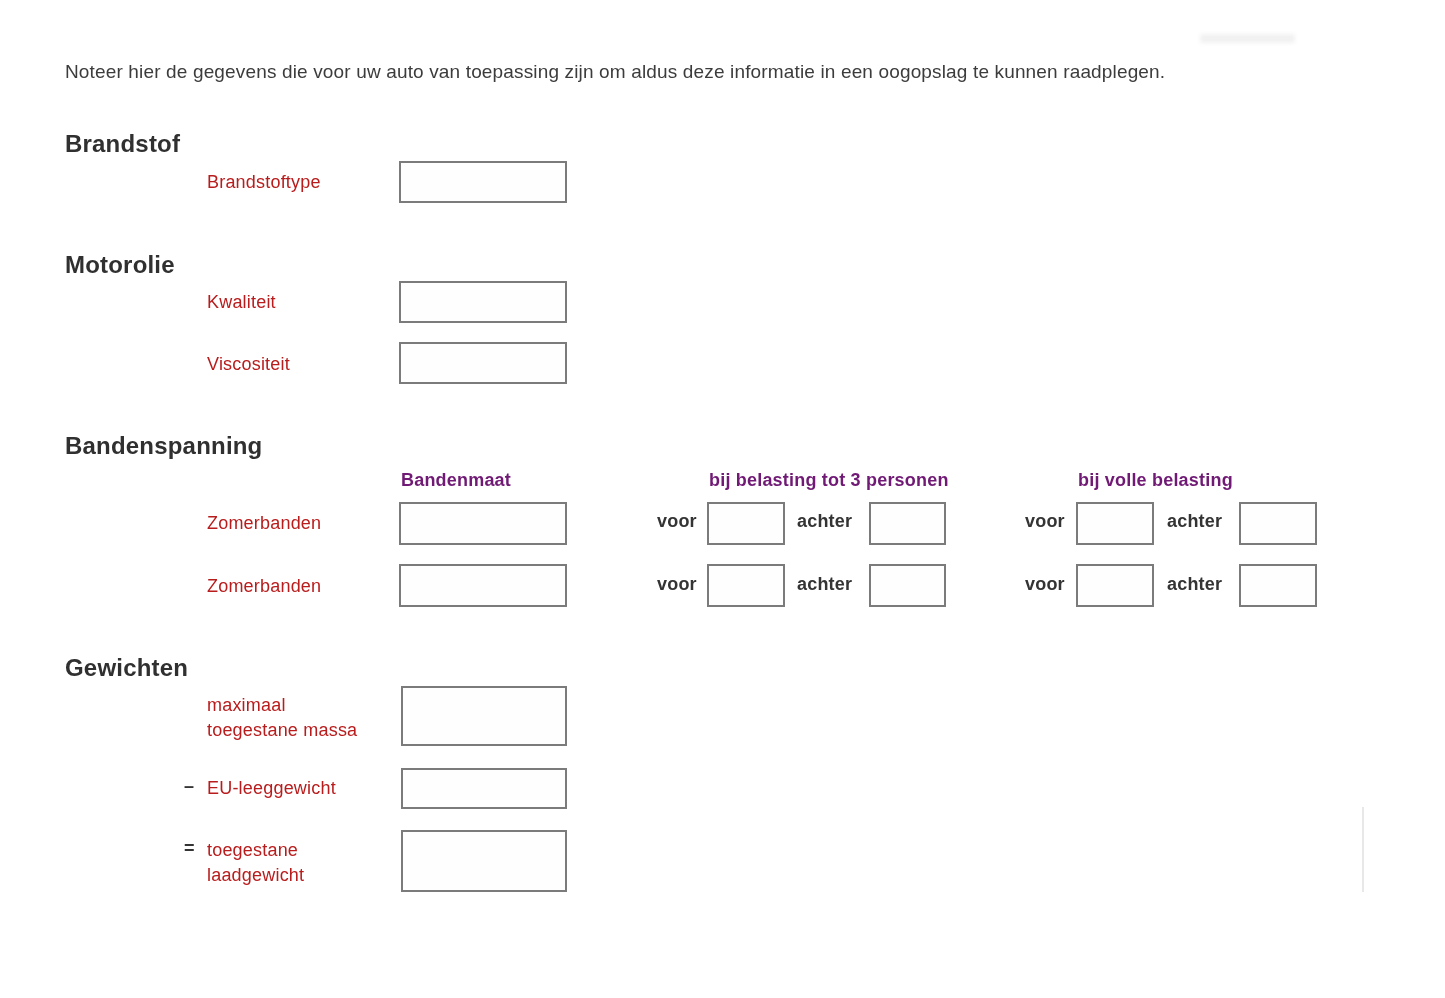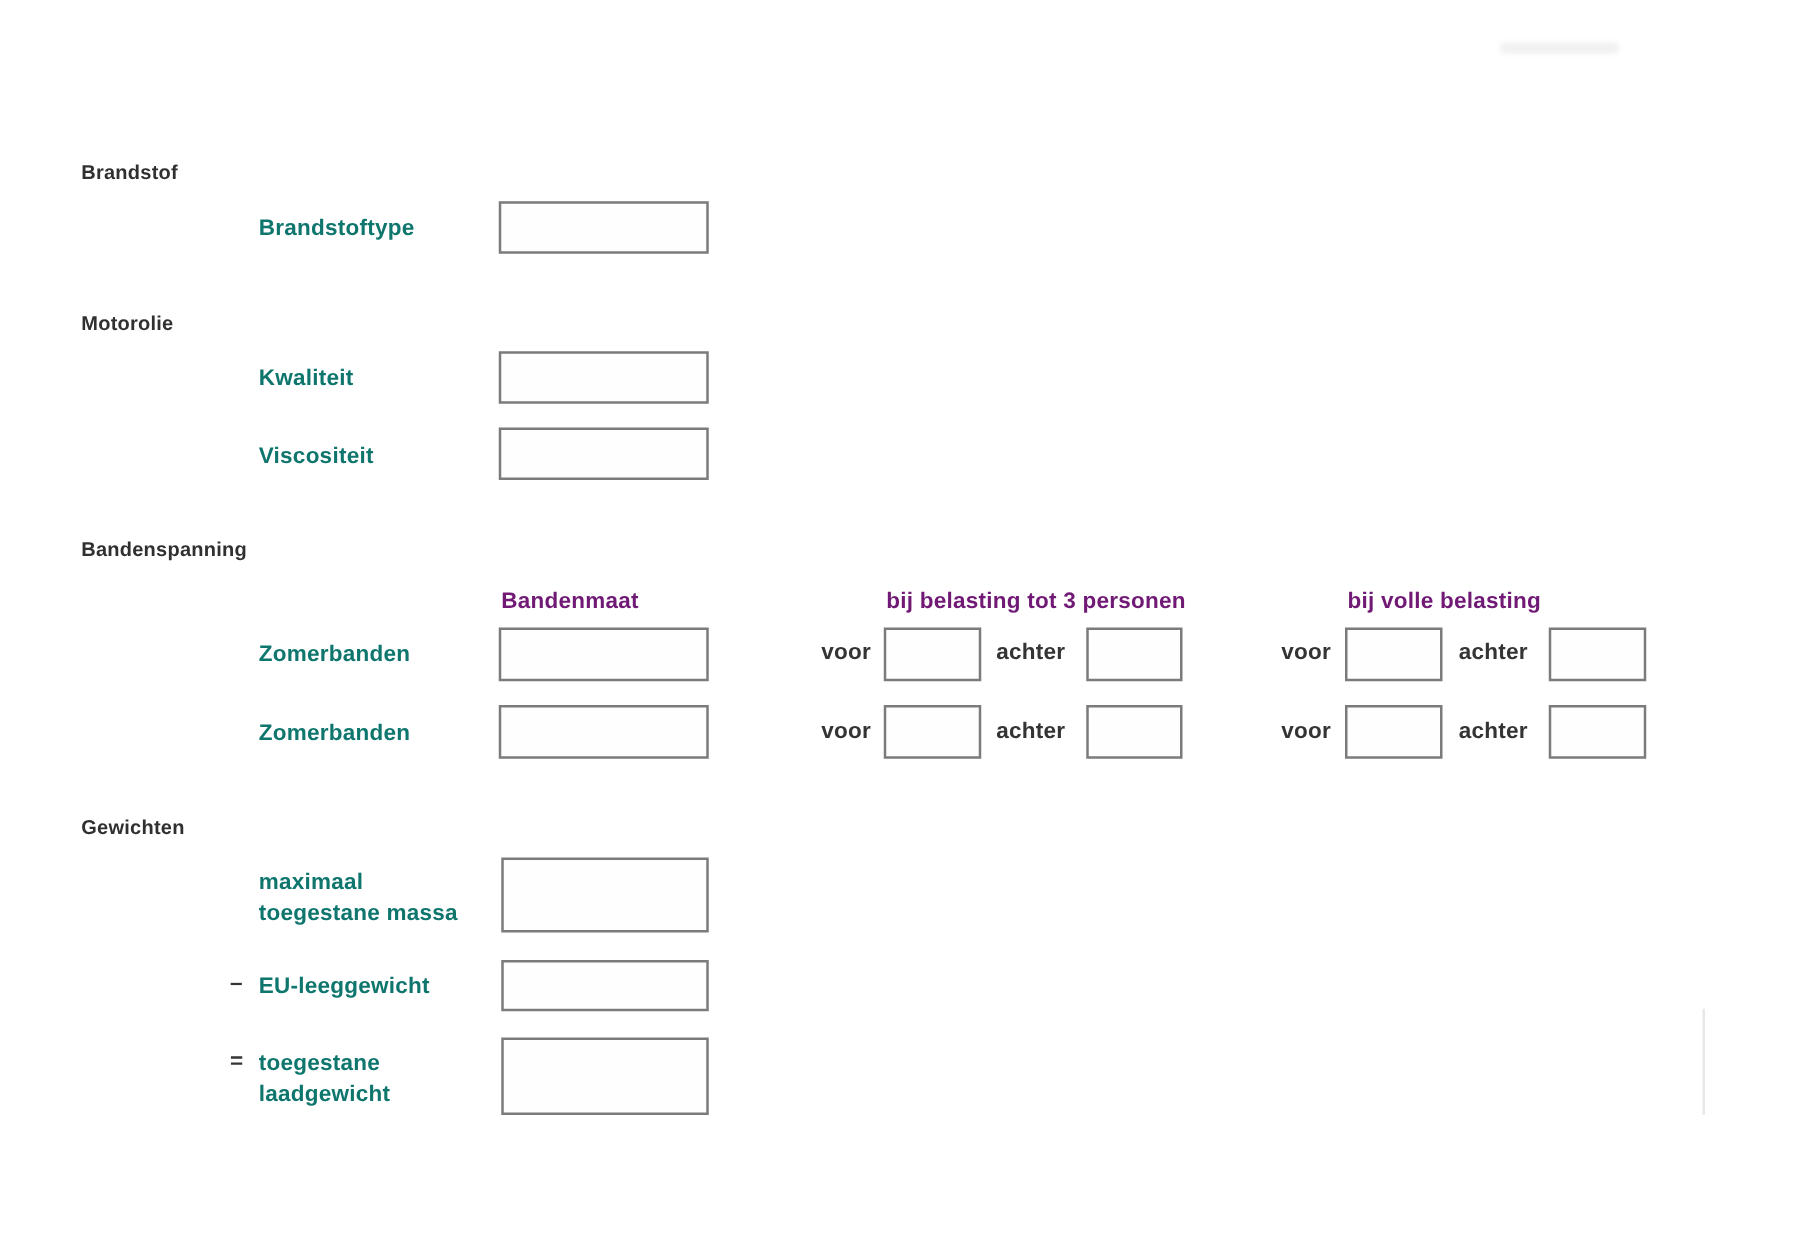--- a/index.html
+++ b/index.html
@@ -16,24 +16,24 @@
   .abs { position: absolute; white-space: nowrap; }
 
   .page-title {
     font-size: 21px; font-weight: 700; letter-spacing: 0.2px; color: #303030;
   }
   .intro {
     font-size: 19px; font-weight: 400; color: #3c3c3c; letter-spacing: 0.15px;
     line-height: 26px;
   }
   .section-heading {
-    font-size: 16px; font-weight: 700; color: #303030; letter-spacing: 0.2px;
+    font-size: 24px; font-weight: 700; color: #303030; letter-spacing: 0.2px;
   }
   .field-label {
-    font-size: 18px; font-weight: 700; color: #0f766e; letter-spacing: 0.2px;
+    font-size: 18px; font-weight: 400; color: #b91c1c; letter-spacing: 0.2px;
     line-height: 25px;
   }
   .col-header {
     font-size: 18px; font-weight: 700; color: #701a75; letter-spacing: 0.2px;
   }
   .small-label {
     font-size: 18px; font-weight: 700; color: #343434; letter-spacing: 0.2px;
   }
   .prefix {
     font-size: 18px; font-weight: 700; color: #343434;
@@ -56,20 +56,21 @@
   .vline {
     width: 2px;
     background: rgba(130,130,130,0.18);
   }
 </style>
 </head>
 <body>
 
 <div class="page">
 
+  <div class="abs intro" style="left:65px; top:59px;">Noteer hier de gegevens die voor uw auto van toepassing zijn om aldus deze informatie in een oogopslag te kunnen raadplegen.</div>
 
   <div class="artifact smudge" style="left:1200px; top:34px; width:95px; height:9px;"></div>
   <div class="artifact vline" style="left:1362px; top:807px; height:85px;"></div>
 
   <div class="abs section-heading" style="left:65px; top:130px;">Brandstof</div>
   <div class="abs field-label" style="left:207px; top:170px;">Brandstoftype</div>
   <input class="fill-box" style="left: 399px; top: 161px; width: 168px; height: 42px;" value="">
 
   <div class="abs section-heading" style="left:65px; top:251px;">Motorolie</div>
   <div class="abs field-label" style="left:207px; top:290px;">Kwaliteit</div>

